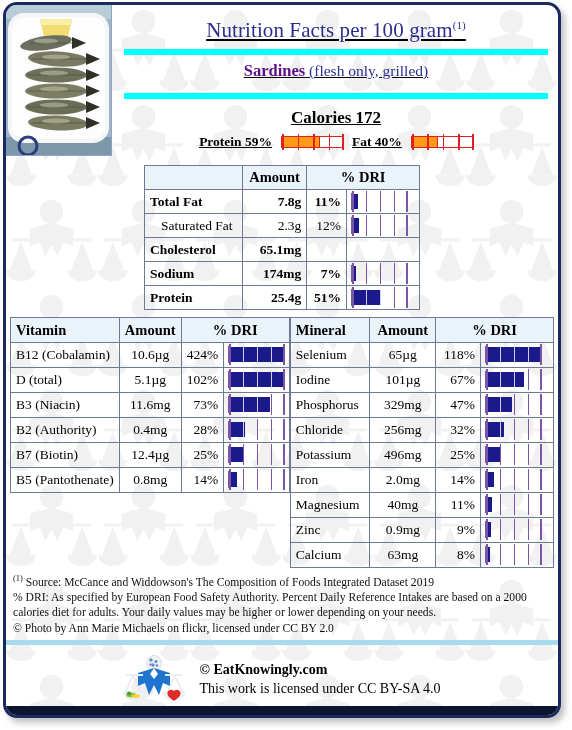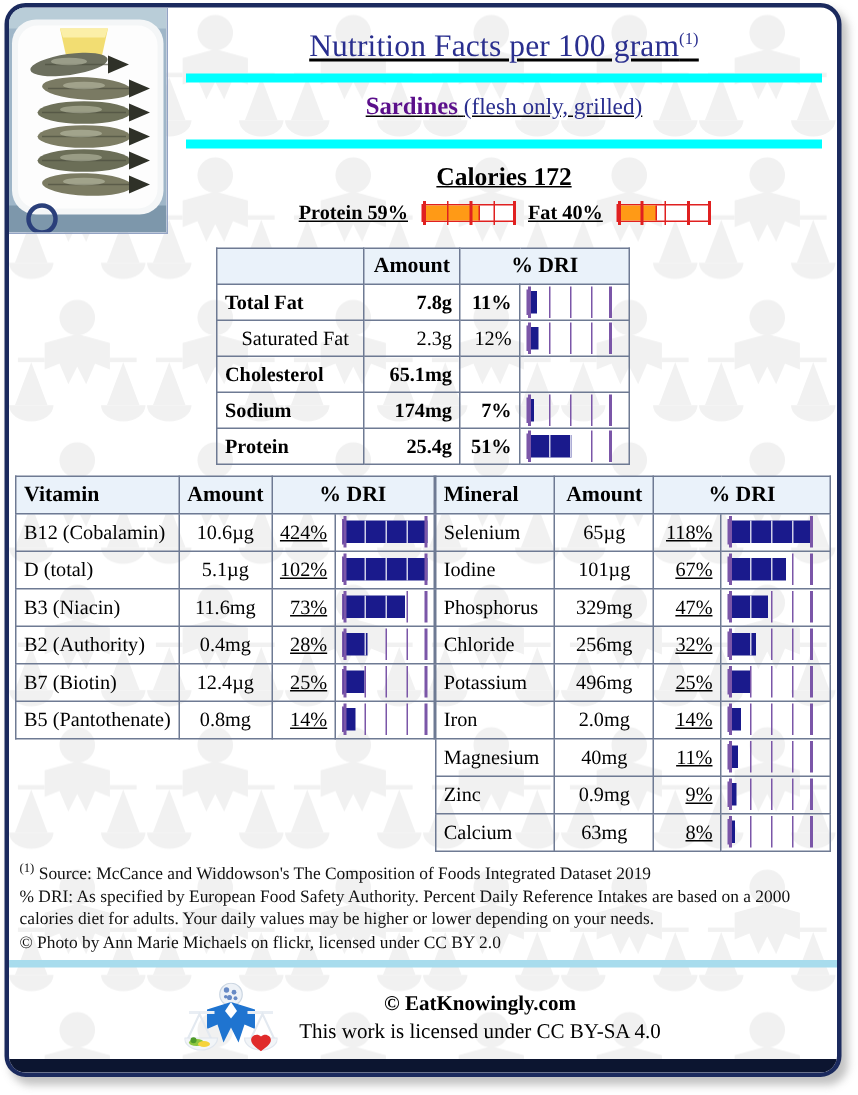--- a/index.html
+++ b/index.html
@@ -202,21 +202,21 @@
   }
   table.micro th {
     background: #eaf2fa;
     font-weight: bold;
     font-size: 14.5px;
     text-align: left;
   }
   table.micro th.c { text-align: center; }
   table.micro td.name { white-space: nowrap; }
   table.micro td.amt2 { text-align: center; white-space: nowrap; font-weight: normal; }
-  table.micro td.pct2 { text-align: right; white-space: nowrap; font-weight: normal; text-decoration: underline; }
+  table.micro td.pct2 { text-align: right; white-space: nowrap; font-weight: normal; }
   .col-left { width: 288px; }
   .col-right { width: 272px; }
 
   
   .notes {
     padding: 5px 7px 0 7px;
     font-size: 11.6px;
     line-height: 1.32;
     color: #111;
   }
@@ -235,21 +235,21 @@
     align-items: center;
     justify-content: center;
     gap: 14px;
     padding-top: 2px;
   }
   .footer-text {
     font-size: 14px;
     line-height: 1.38;
     color: #000;
   }
-  .footer-text .l1 { font-weight: bold; text-align: center; }
+  .footer-text .l1 { font-weight: bold; }
   .bottom-bar {
     position: absolute;
     left: 0; right: 0; bottom: 0;
     height: 9px;
     background: #0c1530;
   }
 </style>
 </head>
 <body>
 

